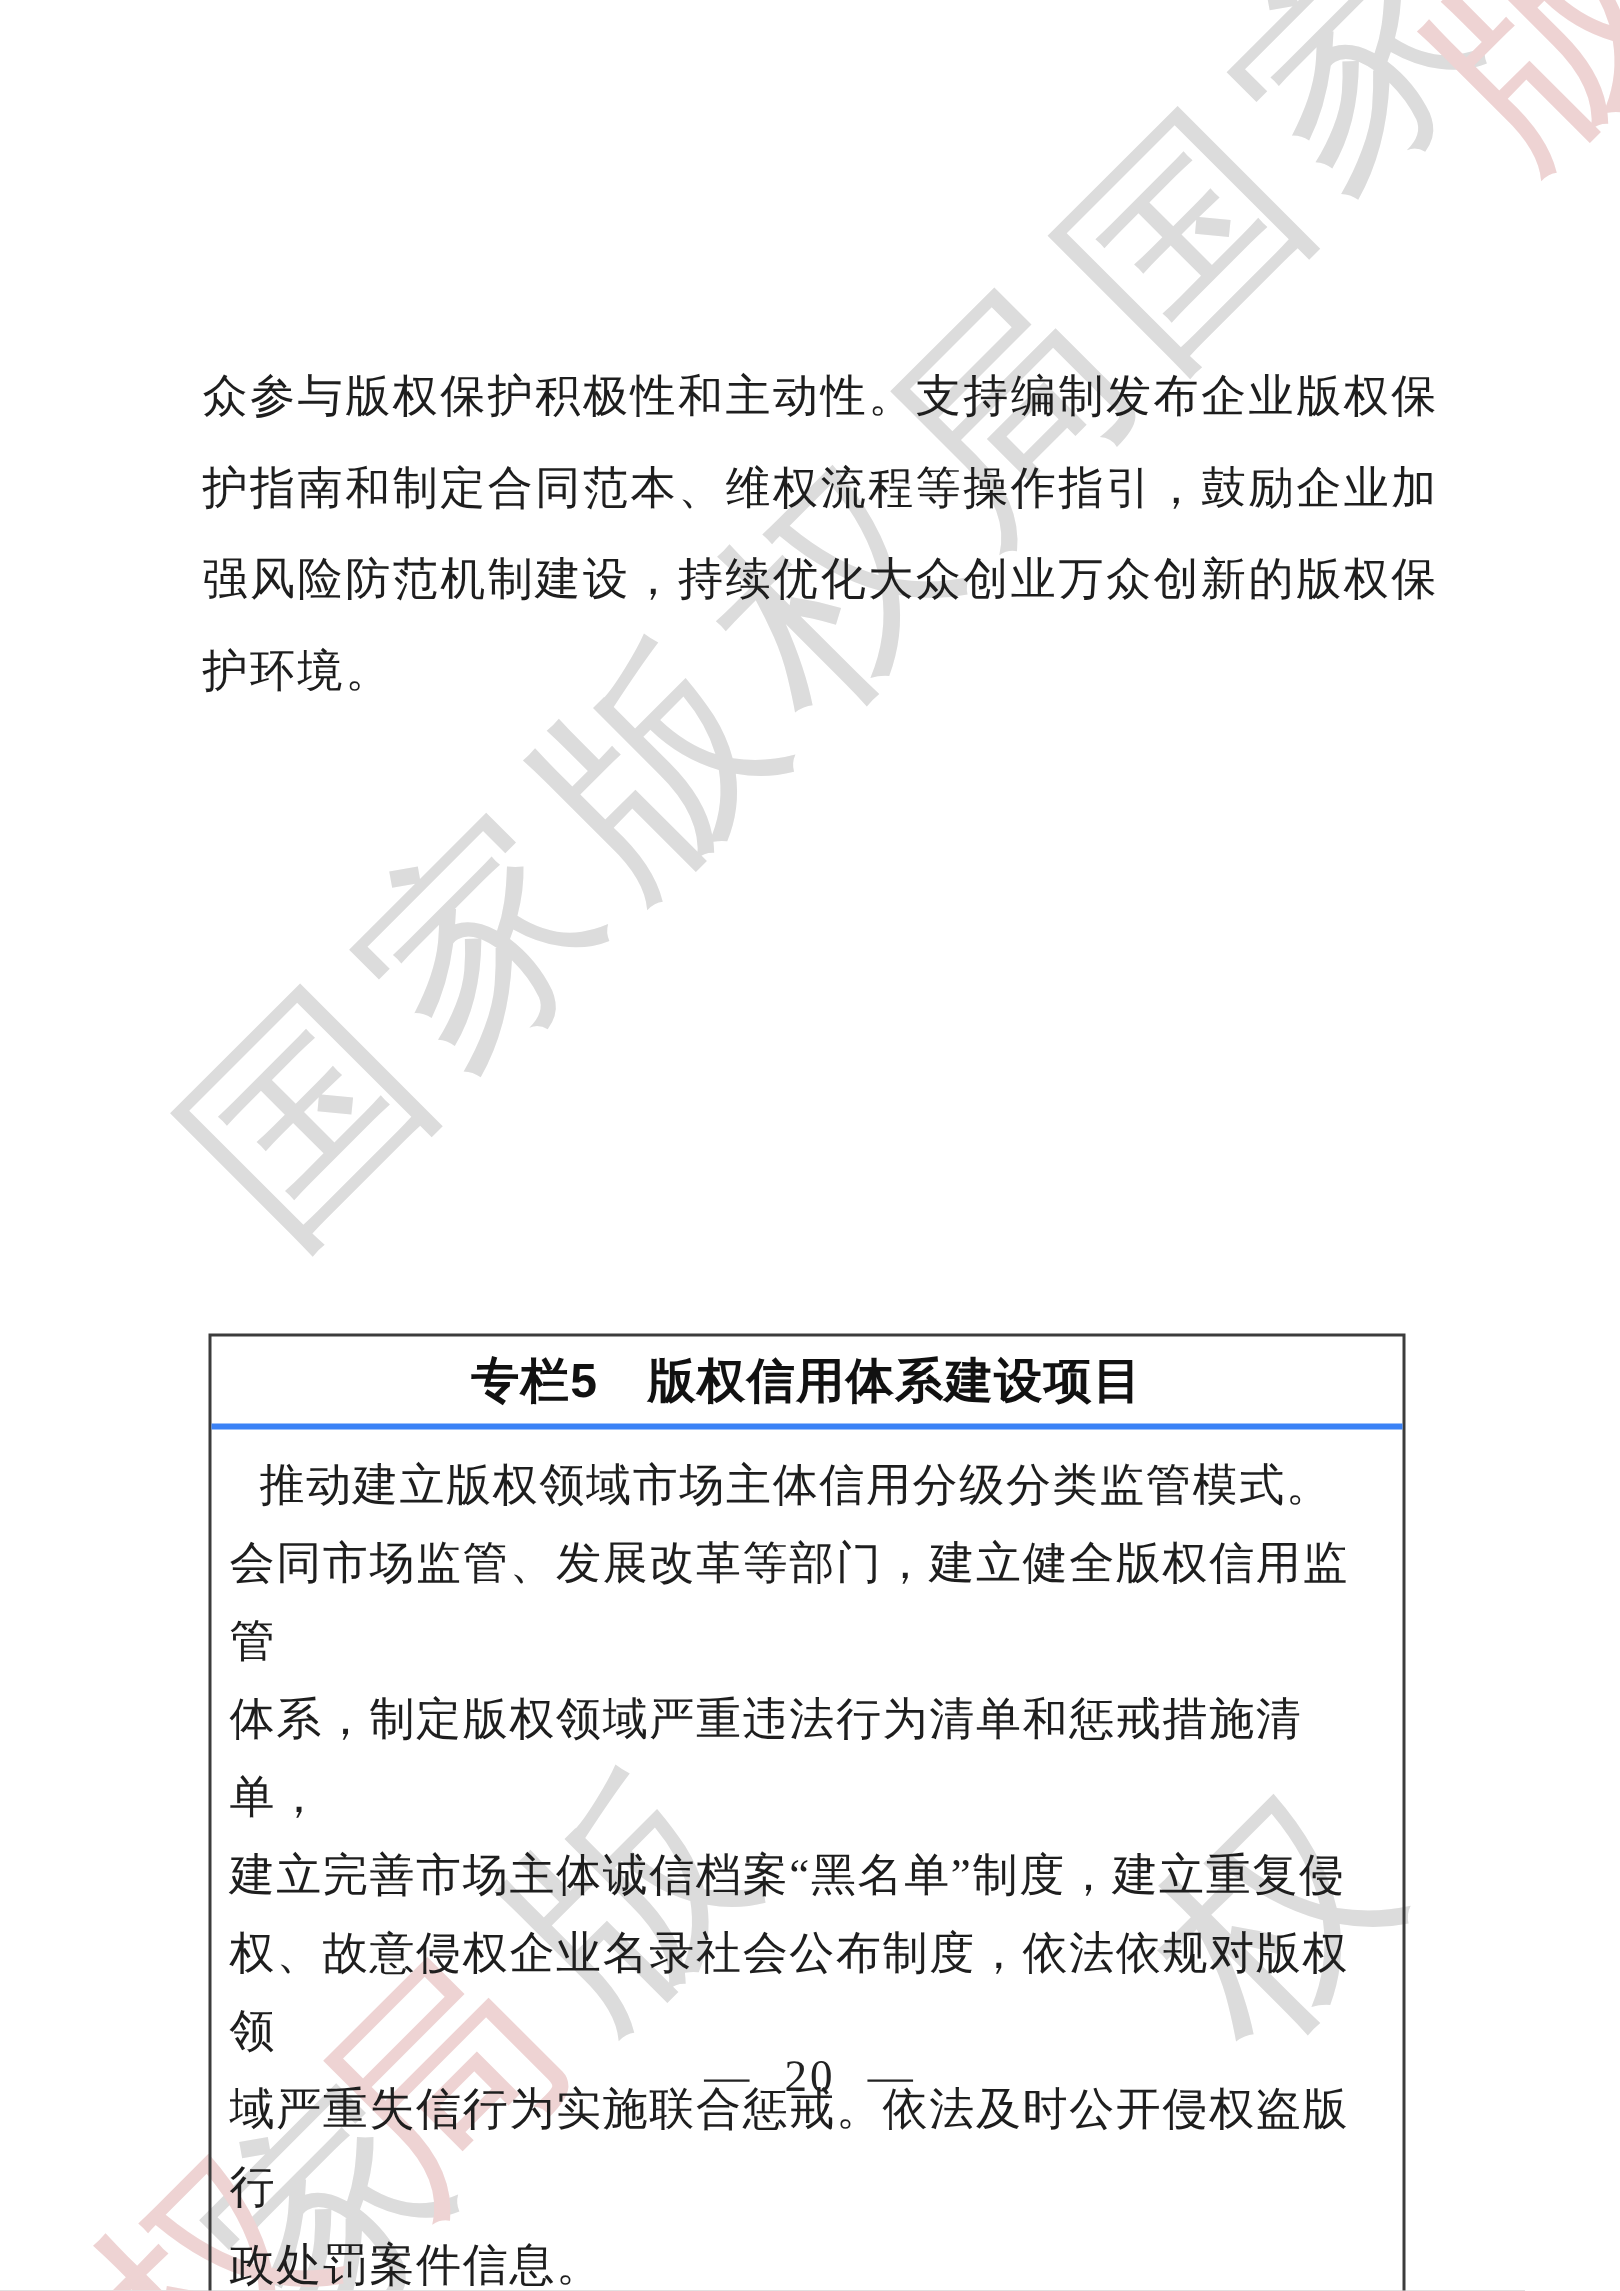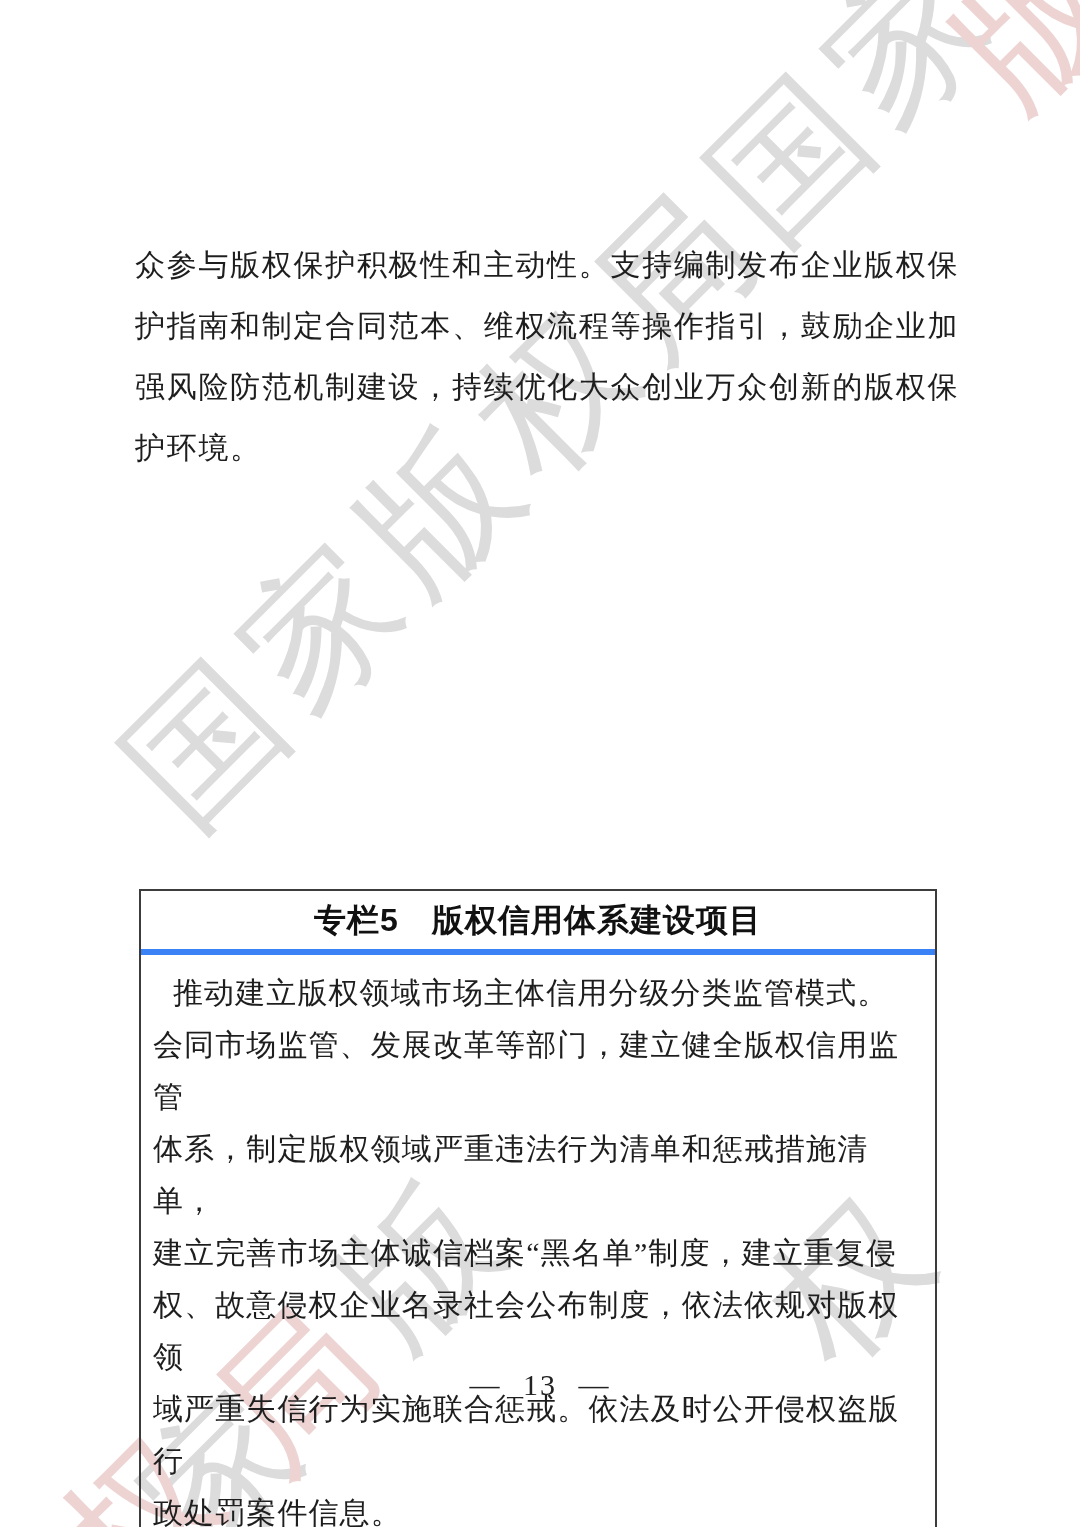--- a/index.html
+++ b/index.html
@@ -62,21 +62,21 @@
   }
   .panel-title {
     height: 58px;
     line-height: 58px;
     text-align: center;
     font-family: "Liberation Sans", "DejaVu Sans", sans-serif;
     font-weight: 700;
     font-size: 32px;
     letter-spacing: 1px;
     color: #111111;
-    border-bottom: 6px solid #3b82f6;
+    border-bottom: 4px solid #3b82f6;
   }
   .panel-body {
     padding: 12px 5px 12px 12px;
     color: #1e1e1e;
     font-size: 30px;
     letter-spacing: 1.1px;
     line-height: 52px;
     white-space: pre-line;
     text-indent: 20px;
   }
@@ -126,16 +126,16 @@
       <div class="panel-title">专栏5　版权信用体系建设项目</div>
       <div class="panel-body">推动建立版权领域市场主体信用分级分类监管模式。
 会同市场监管、发展改革等部门，建立健全版权信用监管
 体系，制定版权领域严重违法行为清单和惩戒措施清单，
 建立完善市场主体诚信档案“黑名单”制度，建立重复侵
 权、故意侵权企业名录社会公布制度，依法依规对版权领
 域严重失信行为实施联合惩戒。依法及时公开侵权盗版行
 政处罚案件信息。</div>
     </div>
 
-    <div class="page-number">— 13 —</div>
+    <div class="page-number">— 20 —</div>
 
   </div>
 </div>
 
 </body></html>

